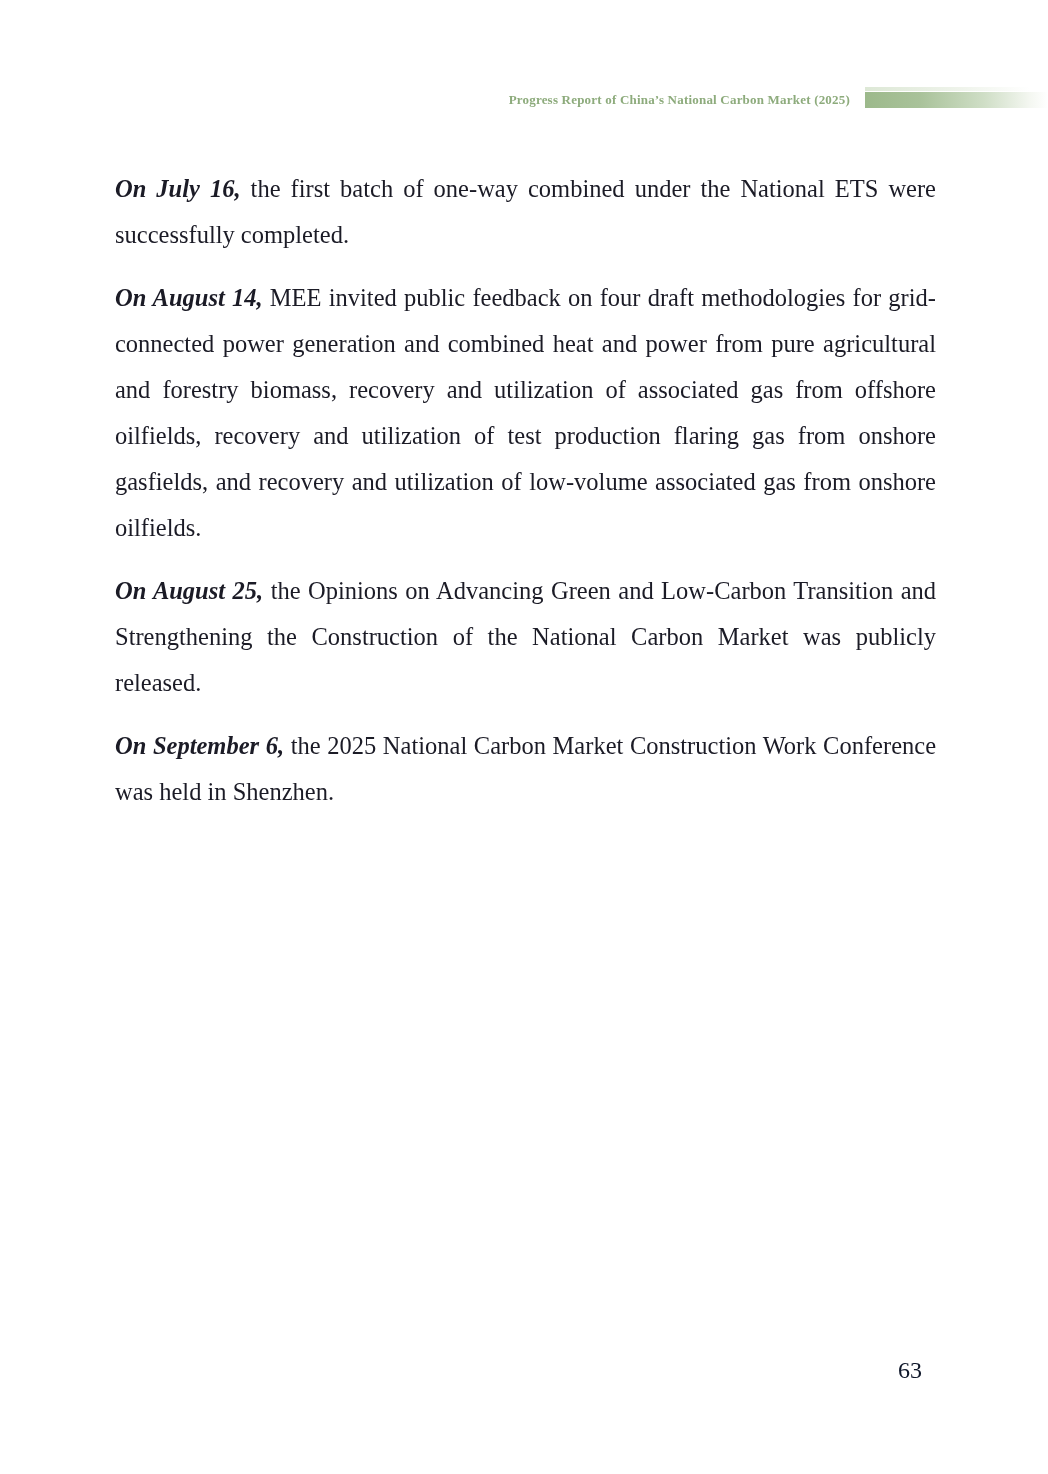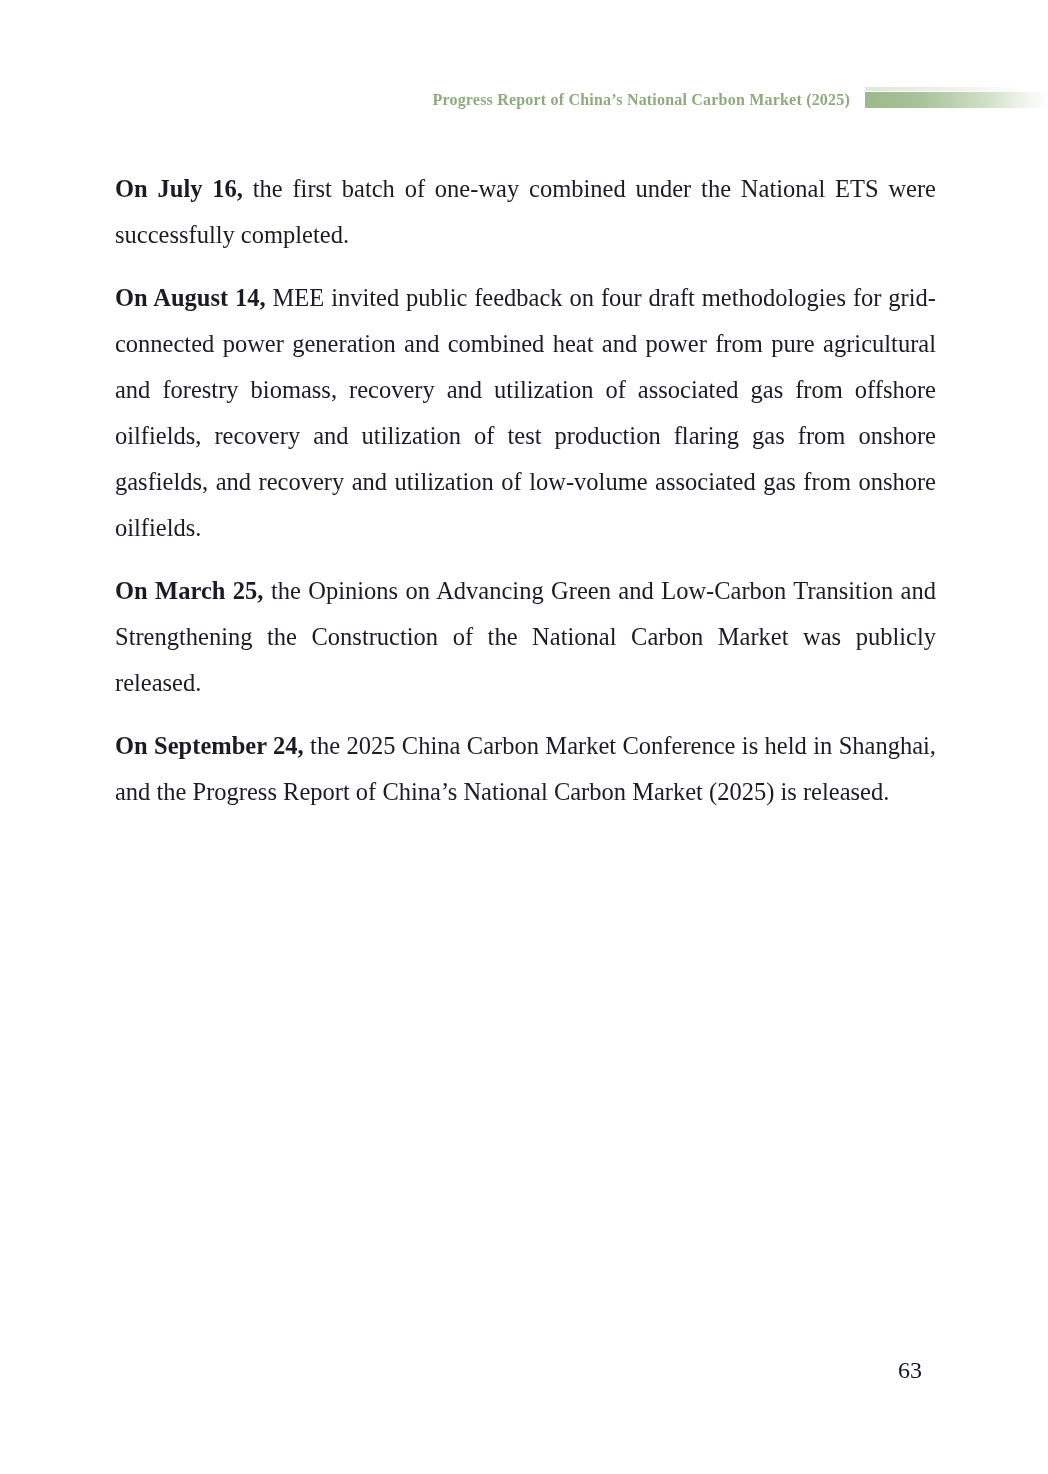--- a/index.html
+++ b/index.html
@@ -23,21 +23,21 @@
     left: 0;
     right: 0;
     height: 20px;
     display: flex;
     align-items: center;
     justify-content: flex-end;
   }
   .header-title {
     font-family: "Liberation Serif", serif;
     font-weight: bold;
-    font-size: 16px;
+    font-size: 13px;
     line-height: 18px;
     color: #8dab7c;
     white-space: nowrap;
     letter-spacing: 0.2px;
   }
   .header-bar {
     width: 183px;
     height: 16px;
     margin-left: 15px;
     position: relative;
@@ -61,20 +61,21 @@
   }
   .para {
     font-size: 24.5px;
     line-height: 46px;
     color: #1b1b26;
     text-align: justify;
     margin-bottom: 17px;
   }
   .para b {
     font-weight: bold;
+    font-style: italic;
   }
   
   .page-number {
     position: absolute;
     top: 1357px;
     left: 898px;
     font-size: 24px;
     color: #0f172a;
   }
 </style>
@@ -87,22 +88,22 @@
     <span class="header-title">Progress Report of China’s National Carbon Market (2025)</span>
     <span class="header-bar"></span>
   </div>
 
   <div class="content">
 
     <p class="para"><b>On July 16,</b><span> the first batch of one-way combined under the National ETS were successfully completed.</span></p>
 
     <p class="para"><b>On August 14,</b><span> MEE invited public feedback on four draft methodologies for grid-connected power generation and combined heat and power from pure agricultural and forestry biomass, recovery and utilization of associated gas from offshore oilfields, recovery and utilization of test production flaring gas from onshore gasfields, and recovery and utilization of low-volume associated gas from onshore oilfields.</span></p>
 
-    <p class="para"><b>On March 25,</b><span> the Opinions on Advancing Green and Low-Carbon Transition and Strengthening the Construction of the National Carbon Market was publicly released.</span></p>
+    <p class="para"><b>On August 25,</b><span> the Opinions on Advancing Green and Low-Carbon Transition and Strengthening the Construction of the National Carbon Market was publicly released.</span></p>
 
+    <p class="para"><b>On September 6,</b><span> the 2025 National Carbon Market Construction Work Conference was held in Shenzhen.</span></p>
 
-    <p class="para"><b>On September 24,</b><span> the 2025 China Carbon Market Conference is held in Shanghai, and the Progress Report of China’s National Carbon Market (2025) is released.</span></p>
 
   </div>
 
   <div class="page-number">63</div>
 
 </div>
 
 </body></html>

